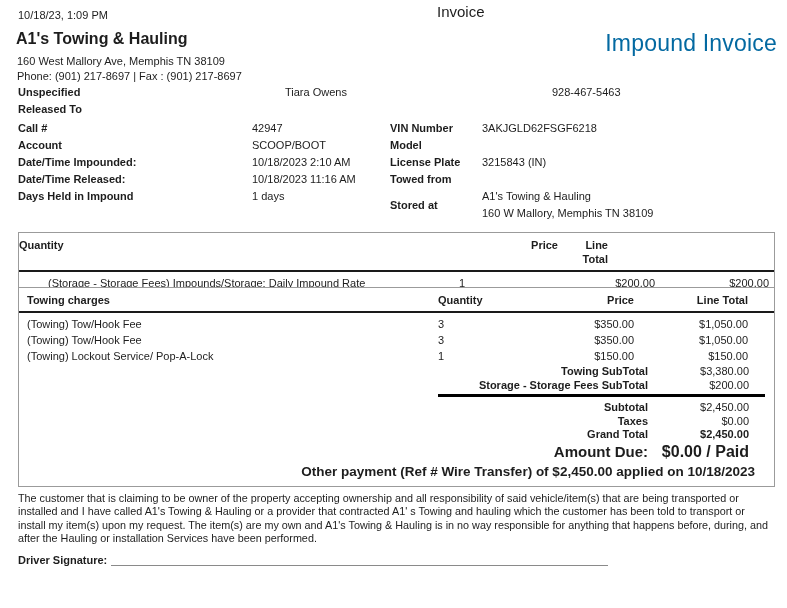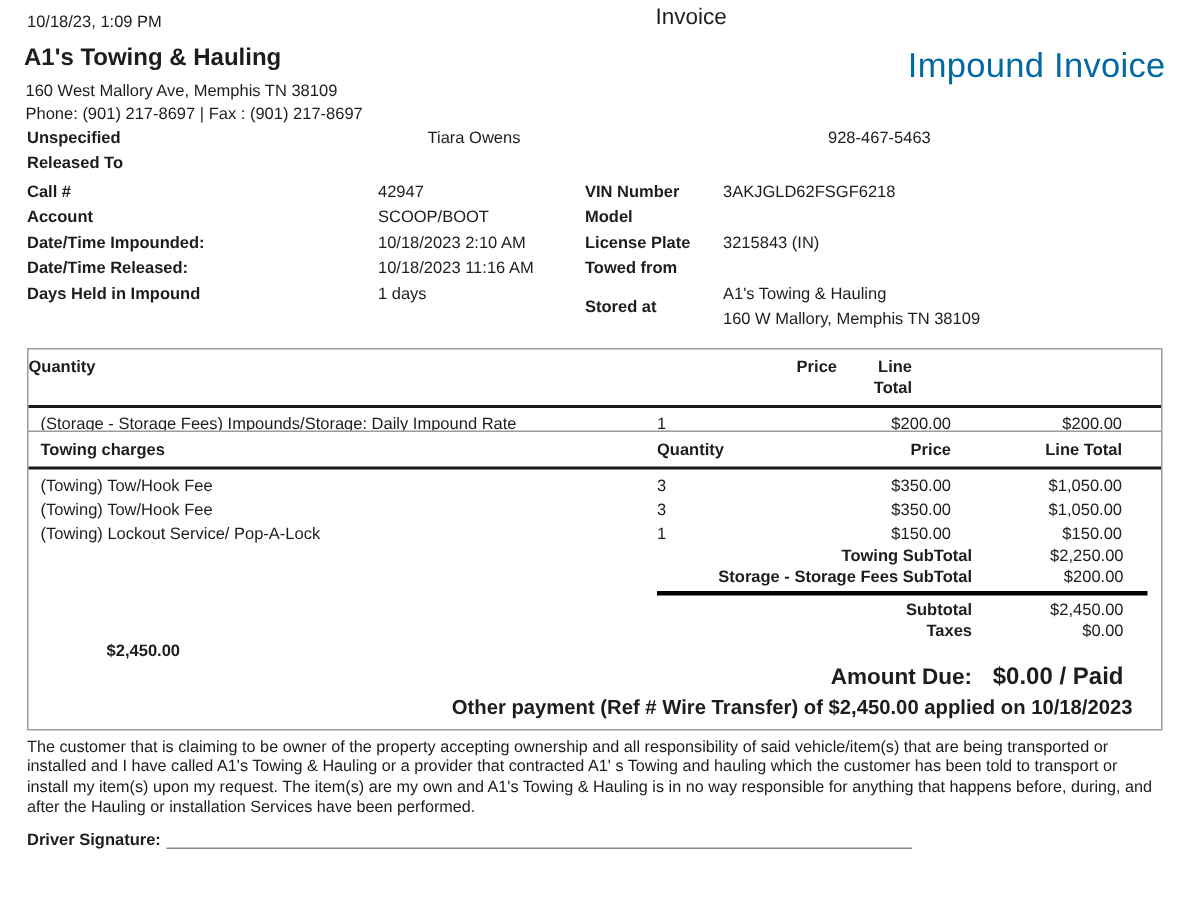--- a/index.html
+++ b/index.html
@@ -32,21 +32,21 @@
   .d-col-right .d-label { width:80px; font-weight:bold; flex-shrink:0; }
   .d-value { flex:1; }
 
   .chg-table { left:18px; width:755px; border:1px solid #9b9b9b; font-size:11px; background:#fff; }
   .t-storage { top:232px; }
   .t-towing { top:287px; }
   .chg-header { display:grid; grid-template-columns:419px 120px 76px 140px; font-weight:bold;
                 padding:5px 0 4px 0; border-bottom:2px solid #1a1a1a; line-height:14px; }
   .chg-row { display:grid; grid-template-columns:419px 120px 76px 140px; line-height:16px; }
   .rows-wrap { padding-top:3px; }
-  .t-storage .rows-wrap { padding:3px 0 3px 0; }
+  .t-storage .rows-wrap { padding:3px 0 3px 0;margin-left:21px; }
   .c-desc { padding-left:8px; }
   .c-price { text-align:right; }
   .c-total { text-align:right; padding-right:26px; }
 
   .totals { margin-top:1px; }
   .trow { display:flex; align-items:baseline; line-height:13.5px; }
   .tlabel { flex:1; text-align:right; font-weight:bold; }
   .tval { width:101px; text-align:right; margin-right:25px; }
   .tval.bold { font-weight:bold; }
   .thick-rule { border-top:3px solid #000; margin:2px 9px 4px 419px; height:0; }
@@ -168,37 +168,38 @@
         <span class="c-desc">(Towing) Lockout Service/ Pop-A-Lock</span>
         <span class="c-qty">1</span>
         <span class="c-price">$150.00</span>
         <span class="c-total">$150.00</span>
       </div>
     </div>
 
     <div class="totals">
       <div class="trow">
         <span class="tlabel">Towing SubTotal</span>
-        <span class="tval">$2,250.00</span>
+        <span class="tval">$3,380.00</span>
       </div>
       <div class="trow">
         <span class="tlabel">Storage - Storage Fees SubTotal</span>
         <span class="tval">$200.00</span>
       </div>
       <div class="thick-rule"></div>
       <div class="grp2">
         <div class="trow">
           <span class="tlabel">Subtotal</span>
           <span class="tval">$2,450.00</span>
         </div>
         <div class="trow">
           <span class="tlabel">Taxes</span>
           <span class="tval">$0.00</span>
         </div>
         <div class="trow">
+          <span class="tlabel">Grand Total</span>
           <span class="tval bold">$2,450.00</span>
         </div>
         <div class="trow amount-row">
           <span class="tlabel">Amount Due:</span>
           <span class="tval">$0.00 / Paid</span>
         </div>
       </div>
       <div class="other-payment">Other payment (Ref # Wire Transfer) of $2,450.00 applied on 10/18/2023</div>
     </div>
   </div>

